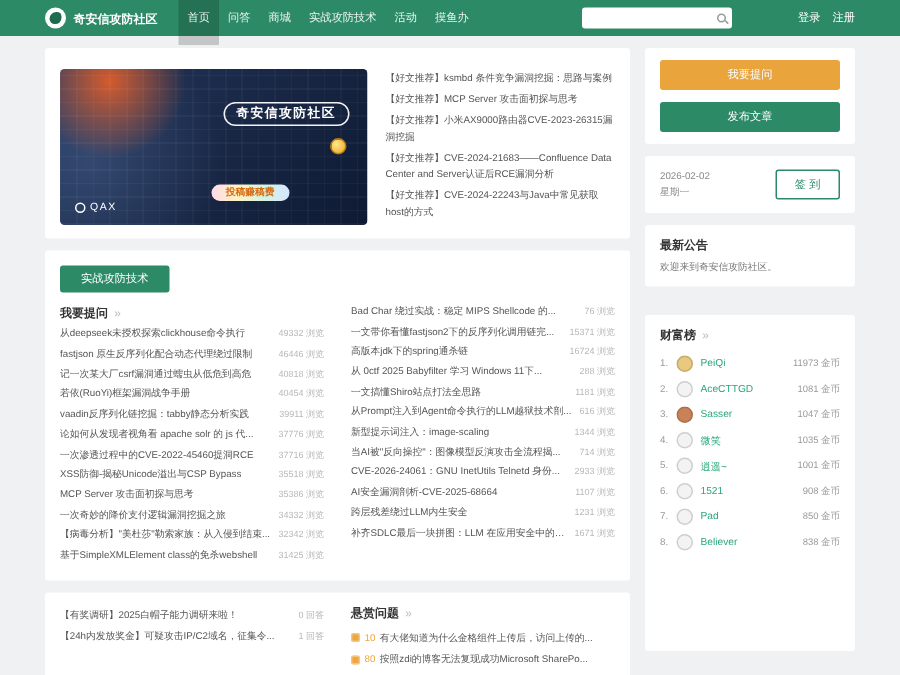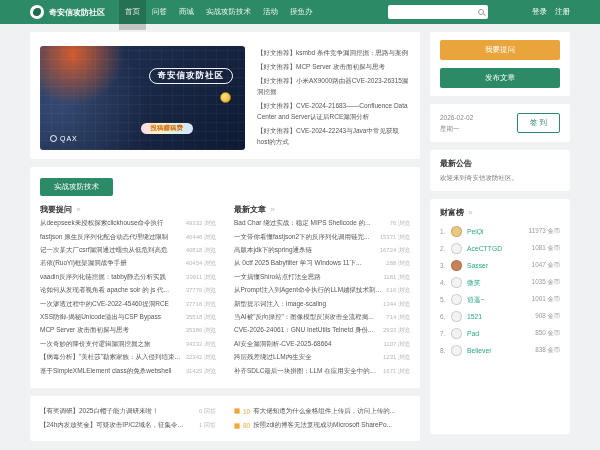--- a/index.html
+++ b/index.html
@@ -84,21 +84,21 @@
   
   .btn { display:block; width:100%; height:20px; border:none; border-radius:2px; color:#fff;
          font-size:7.5px; cursor:pointer; font-family:inherit; }
   .btn-ask { background:#e9a43c; margin-bottom:8px; }
   .btn-pub { background:#2c8a67; }
   .signin-card { display:flex; align-items:center; justify-content:space-between; }
   .date-block { font-size:6.5px; color:#888; line-height:1.7; }
   .btn-sign { background:#fff; border:1px solid #2c8a67; color:#2c8a67; font-size:7.5px;
               padding:4px 12px; border-radius:2px; cursor:pointer; font-family:inherit; }
   .announce-text { font-size:6.5px; color:#777; margin-top:5px; }
-  .wealth-card { flex:1; }
+  .wealth-card { flex:1;margin-top:11px; }
   .wealth-list { margin-top:5px; }
   .wealth-row { display:flex; align-items:center; height:17px; }
   .rank { width:11px; font-size:6.5px; color:#999; flex:none; }
   .avatar { width:11px; height:11px; border-radius:50%; margin-right:5px; flex:none;
             border:0.5px solid rgba(0,0,0,.15); }
   .uname { flex:1; min-width:0; overflow:hidden; white-space:nowrap; text-overflow:ellipsis;
            font-size:6.8px; color:#2aa87a; cursor:pointer; }
   .coins { font-size:6.3px; color:#999; white-space:nowrap; }
 </style>
 </head>
@@ -223,24 +223,20 @@
                 <span class="art-views">32342 浏览</span>
               </div>
 
               <div class="art-row">
                 <span class="art-title">基于SimpleXMLElement class的免杀webshell</span>
                 <span class="art-views">31425 浏览</span>
               </div>
             </div>
         </div>
         <div class="col">
-          <div class="sec-title col-head">
-            <span>最新文章</span>
-            <span class="more">»</span>
-          </div>
           <div>
 
               <div class="art-row">
                 <span class="art-title">Bad Char 绕过实战：稳定 MIPS Shellcode 的...</span>
                 <span class="art-views">76 浏览</span>
               </div>
 
               <div class="art-row">
                 <span class="art-title">一文带你看懂fastjson2下的反序列化调用链完...</span>
                 <span class="art-views">15371 浏览</span>
@@ -311,20 +307,24 @@
               </div>
 
               <div class="q-row">
                 <span class="q-title">【24h内发放奖金】可疑攻击IP/C2域名，征集令...</span>
                 <span class="q-answers">1 回答</span>
               </div>
 
             </div>
         </div>
         <div class="col">
+          <div class="sec-title col-head">
+            <span>悬赏问题</span>
+            <span class="more">»</span>
+          </div>
           <div>
 
               <div class="q-row">
                 <span class="coin-ic"></span>
                 <span class="q-amount">10</span>
                 <span class="q-title">有大佬知道为什么金格组件上传后，访问上传的...</span>
               </div>
 
               <div class="q-row">
                 <span class="coin-ic"></span>

